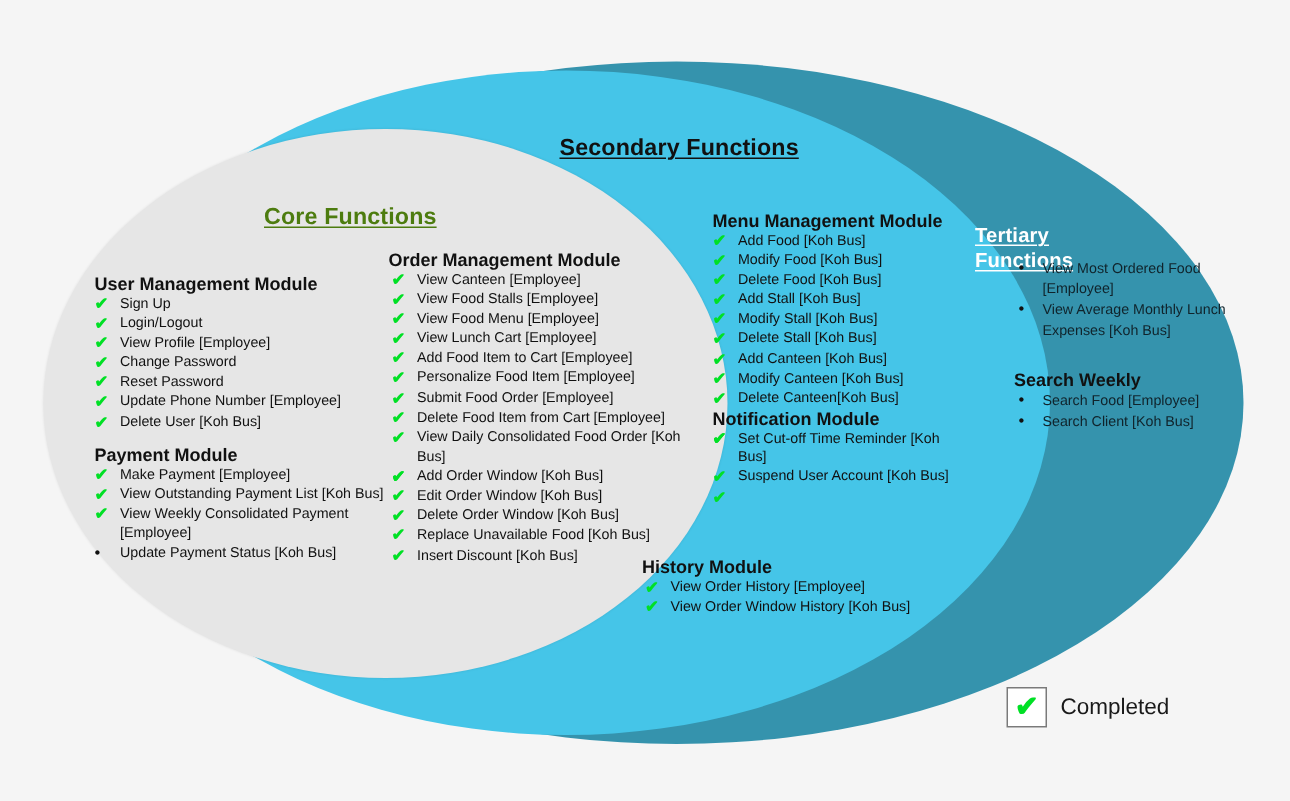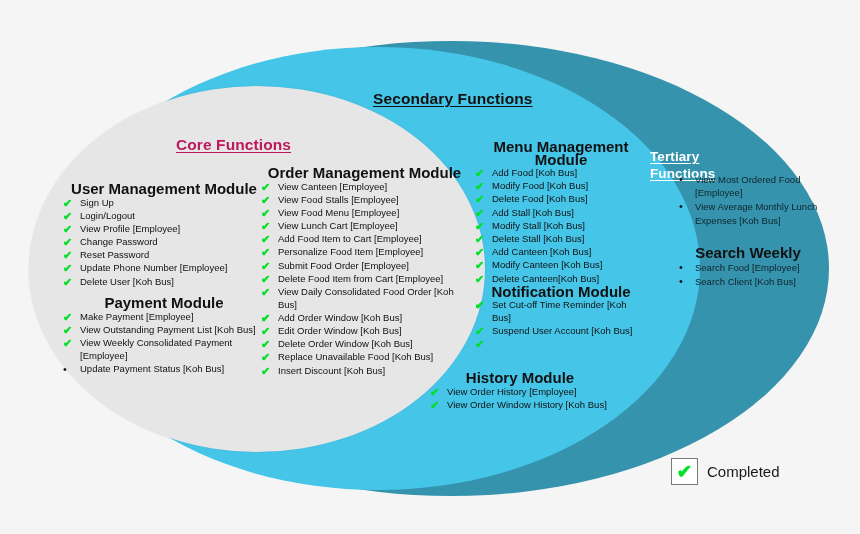--- a/index.html
+++ b/index.html
@@ -58,21 +58,21 @@
     left: 373px;
     top: 90px;
     font-size: 15.5px;
     color: #111111;
     text-underline-offset: 2px;
   }
   #title-core {
     left: 176px;
     top: 136px;
     font-size: 15.5px;
-    color: #be185d;
+    color: #4d7c0f;
     text-underline-offset: 2px;
   }
   #title-tertiary {
     left: 650px;
     top: 129px;
     font-size: 13.5px;
     line-height: 17px;
     color: #ffffff;
     text-underline-offset: 2px;
     margin-top: 19px;
@@ -82,26 +82,25 @@
   .col {
     position: absolute;
   }
   #col-core-left   { left: 60px;  top: 183px; width: 205px; }
   #col-core-order  { left: 258px; top: 167px; width: 212px; }
   #col-secondary   { left: 472px; top: 141px; width: 175px; }
   #col-history     { left: 427px; top: 372px; width: 185px; }
   #col-tertiary    { left: 670px; top: 173px; width: 150px; }
 
   .module-head {
-    font-size: 15px;
+    font-size: 12px;
     font-weight: bold;
     color: #111111;
     margin: 0 0 1px 0;
     line-height: 12.5px;
-    text-align: center;
   }
   #col-core-left .module-head { padding-left: 3px; }
   #col-core-order .module-head { padding-left: 1px; }
   #col-secondary .module-head { padding-left: 3px; }
   #col-history .module-head { padding-left: 1px; }
   #col-tertiary .module-head { padding-left: 6px; }
 
   .module-head.spaced { margin-top: 9px; }
   #col-tertiary .module-head.spaced { margin-top: 20px; }
 

